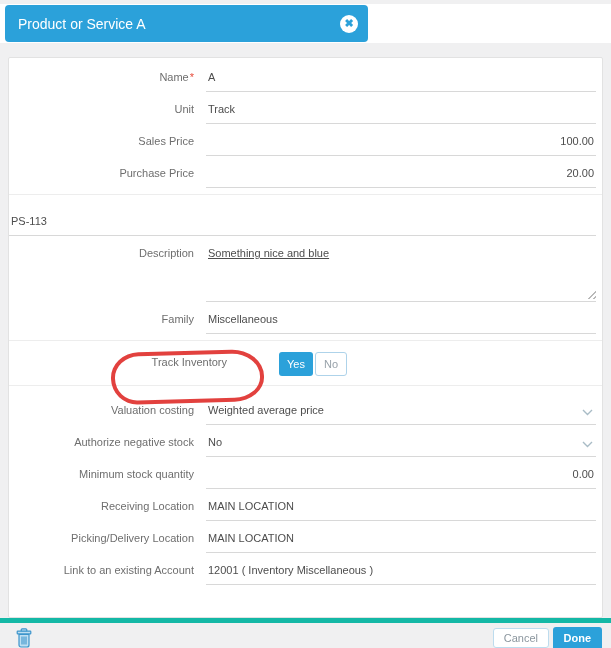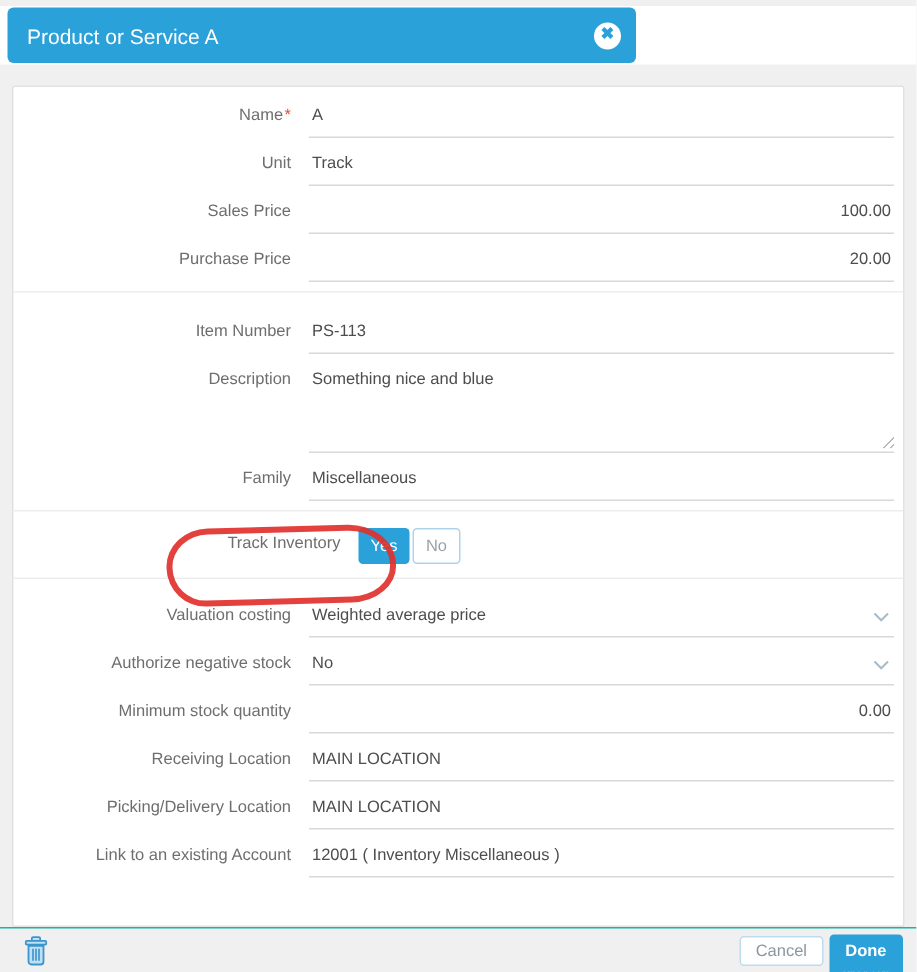--- a/index.html
+++ b/index.html
@@ -6,21 +6,21 @@
   html,body { width:611px; height:648px; }
   body {
     font-family:"Liberation Sans", sans-serif;
     background:#f0f0f1;
     position:relative;
     overflow:hidden;
   }
   
   .tab-band { position:absolute; top:4px; left:0; width:611px; height:39px; background:#ffffff; }
   .tab {
-    position:absolute; left:5px; top:1px; width:419px; height:37px;
+    position:absolute; left:5px; top:1px; width:363px; height:37px;
     background:#2ba1da; border-radius:4px;
     display:flex; align-items:center; justify-content:space-between;
     padding:0 10px 0 13px; color:#ffffff; font-size:14px;
   }
   .close-btn {
     width:18px; height:18px; border-radius:50%; background:#ffffff;
     color:#2ba1da; font-size:11px; font-weight:bold;
     display:flex; align-items:center; justify-content:center;
     cursor:pointer; line-height:1;
   }
@@ -35,53 +35,53 @@
     width:197px; text-align:right; padding:5px 12px 0 0;
     font-size:11px; color:#6e6e6e; flex-shrink:0;
   }
   .req { color:#e74c3c; margin-left:1px; }
   .field {
     flex:1; margin-right:6px; border-bottom:1px solid #d8d8d8;
     font-size:11px; color:#4d4d4d; padding:5px 2px 7px 2px;
     min-height:26px; position:relative;
   }
   .field.right { text-align:right; }
-  .field.tall { height:60px; }
+  .field.tall { height:60px;text-decoration:underline; }
   .chevron { position:absolute; right:3px; top:7px; }
   .resize-handle {
     position:absolute; right:0; bottom:2px; width:9px; height:9px;
     background:repeating-linear-gradient(135deg,#b9b9b9 0 1px,transparent 1px 3.5px);
     clip-path:polygon(100% 0,100% 100%,0 100%);
   }
   .divider { height:1px; background:#ededed; }
   .d1 { margin:4px 0 15px 0; }
   .d2 { margin:6px 0 10px 0; }
   .d3 { margin:9px 0 13px 0; }
   
   .toggle-row { margin-bottom:4px;padding-left:33px; }
-  .toggle-wrap { display:flex; gap:2px; padding-top:1px; }
+  .toggle-wrap { display:flex; gap:2px; padding-top:1px;margin-left:40px; }
   .toggle-btn {
     min-width:31px; height:24px; font-size:11px; border-radius:3px;
     display:flex; align-items:center; justify-content:center;
     padding:0 8px; cursor:pointer;
   }
   .toggle-yes { background:#2ba1da; color:#ffffff; }
   .toggle-no { background:#ffffff; color:#98a2aa; border:1px solid #aed3ea; }
   
   .annotation {
     position:absolute; left:111px; top:351px; width:153px; height:52px;
     border:4px solid rgba(224,49,46,0.92);
     border-radius:28px 32px 30px 26px / 25px 27px 24px 26px;
     transform:rotate(-1.6deg);
     pointer-events:none; z-index:5;
   }
   
   .footer {
     position:absolute; left:0; top:618px; width:611px; height:30px;
-    background:#f0f0f1; border-top:1px solid #14b8a6;
+    background:#f0f0f1; border-top:5px solid #14b8a6;
   }
   .trash-btn { position:absolute; left:16px; top:5px; cursor:pointer; background:none; border:none; }
   .btn-cancel {
     position:absolute; right:62px; top:5px; height:20px;
     background:#ffffff; border:1px solid #bddcee; border-radius:3px;
     color:#8b969e; font-size:11px; padding:0 10px; cursor:pointer;
     font-family:"Liberation Sans", sans-serif;
   }
   .btn-done {
     position:absolute; right:9px; top:4px; height:30px; min-width:46px;
@@ -123,21 +123,20 @@
   </div>
 
   <div class="row">
     <div class="lbl">Purchase Price</div>
     <div class="field right"><span>20.00</span></div>
   </div>
 
   <div class="divider d1"></div>
 
   <div class="row">
-    <div class="lbl">Item Number</div>
     <div class="field"><span>PS-113</span></div>
   </div>
 
   <div class="row">
     <div class="lbl">Description</div>
     <div class="field tall">
       <span>Something nice and blue</span>
       <span class="resize-handle"></span>
     </div>
   </div>

